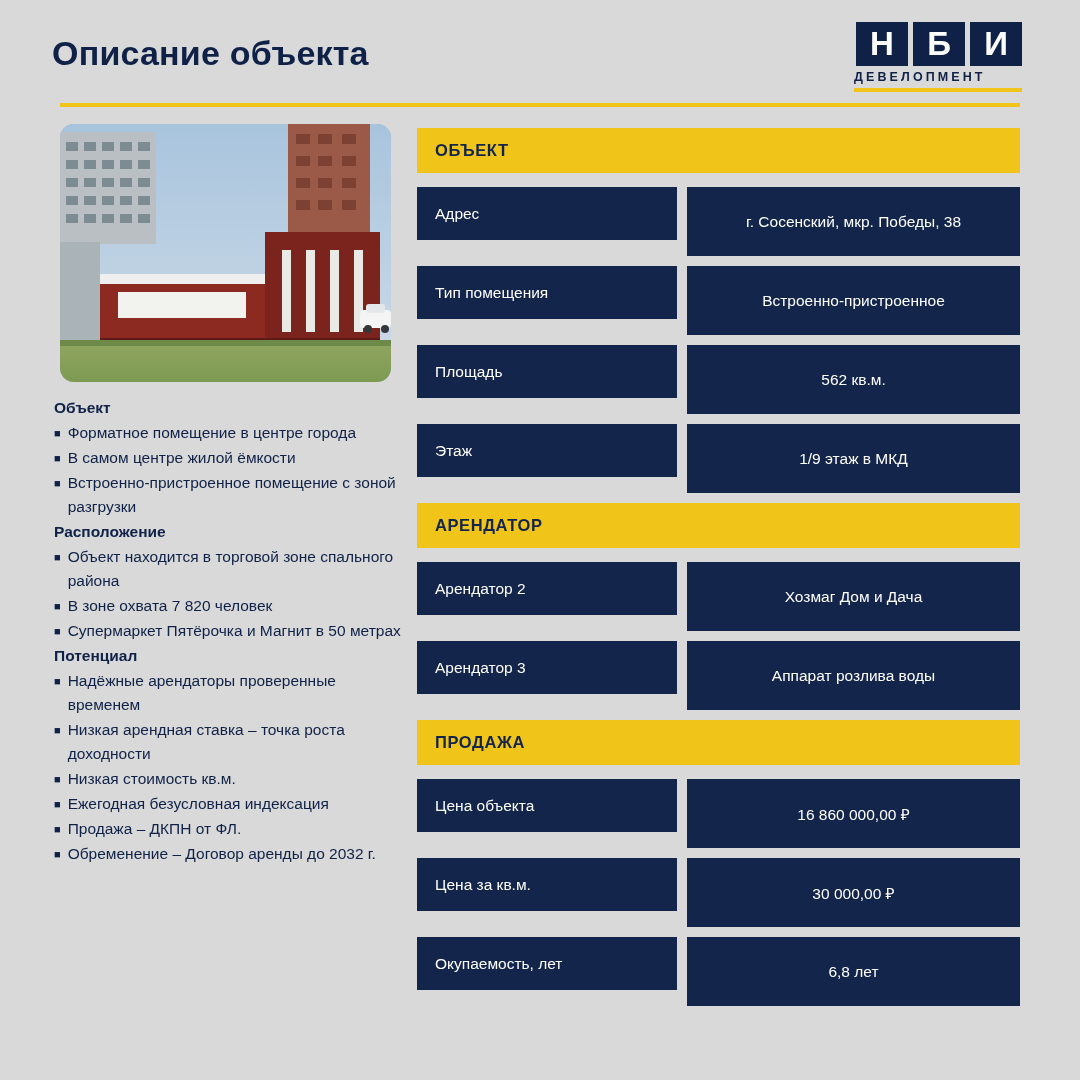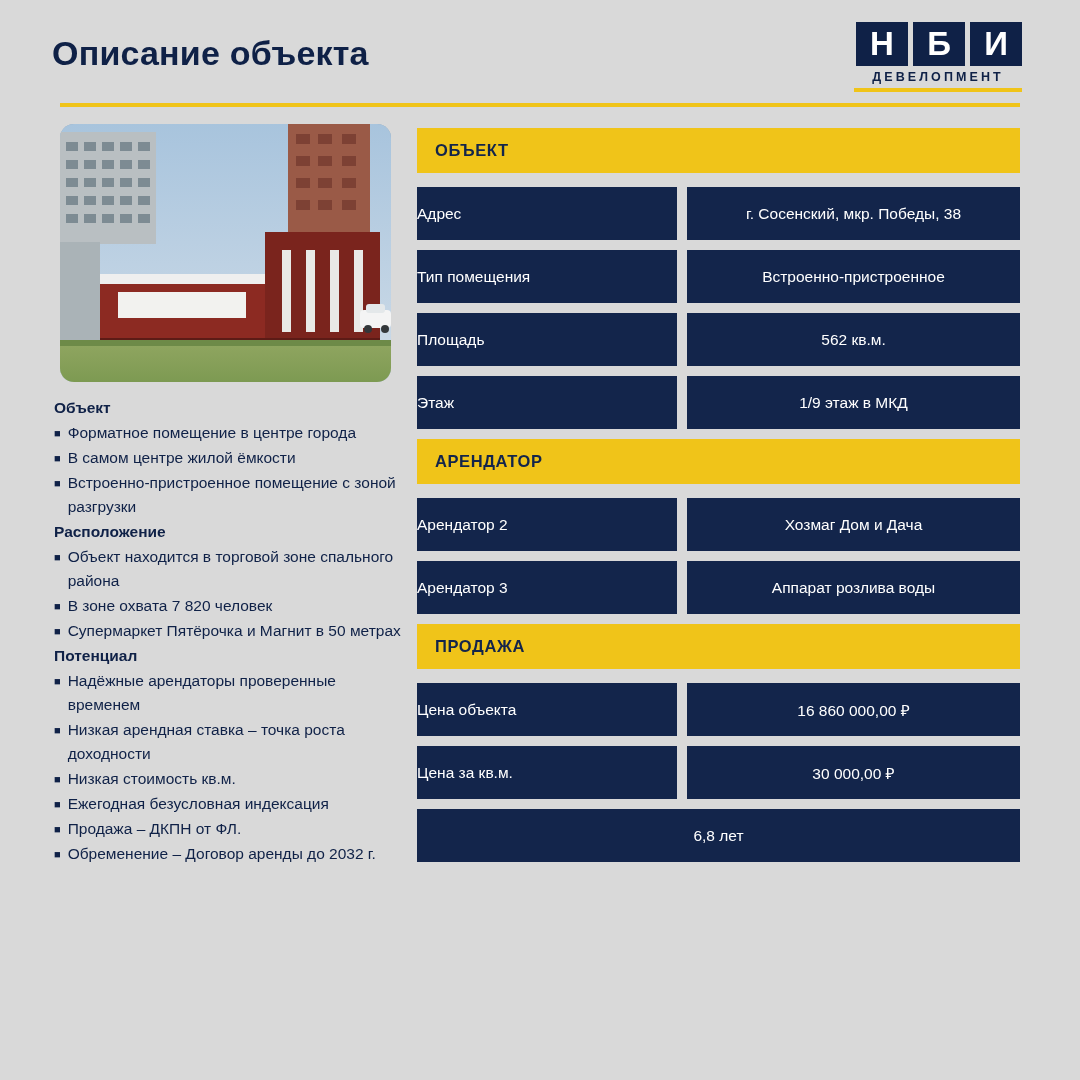--- a/index.html
+++ b/index.html
@@ -41,21 +41,21 @@
     font-weight: bold;
     font-size: 33px;
     line-height: 44px;
     width: 52px;
     height: 44px;
     text-align: center;
     letter-spacing: 0px;
   }
   .logo-sub {
     margin-top: 4px;
-    text-align: center;
+    text-align: left;
     font-size: 12.5px;
     font-weight: bold;
     letter-spacing: 3.1px;
     color: #0f2147;
   }
   .logo-underline {
     margin-top: 4px;
     height: 4px;
     background: #f0c419;
     width: 168px;
@@ -130,28 +130,28 @@
     margin-bottom: 10px;
   }
   .cell-label {
     width: 260px;
     background: #13254b;
     color: #ffffff;
     font-size: 15.5px;
     height: 53px;
     display: flex;
     align-items: center;
-    padding-left: 0;
+    padding-left: 18px;
   }
   .cell-value {
     flex: 1;
     background: #13254b;
     color: #ffffff;
     font-size: 15.5px;
-    height: 53px;
+    height: 69px;
     display: flex;
     align-items: center;
     justify-content: center;
     text-align: center;
   }
   .gap-before-bar { }
 </style>
 </head>
 <body>
 
@@ -354,17 +354,18 @@
     <div class="section-bar gap-before-bar">ПРОДАЖА</div>
     <div class="row">
       <div class="cell-label">Цена объекта</div>
       <div class="cell-value">16 860 000,00 ₽</div>
     </div>
     <div class="row">
       <div class="cell-label">Цена за кв.м.</div>
       <div class="cell-value">30 000,00 ₽</div>
     </div>
     <div class="row">
+      <div class="cell-label">Окупаемость, лет</div>
       <div class="cell-value">6,8 лет</div>
     </div>
 
   </div>
 </div>
 
 </body></html>

